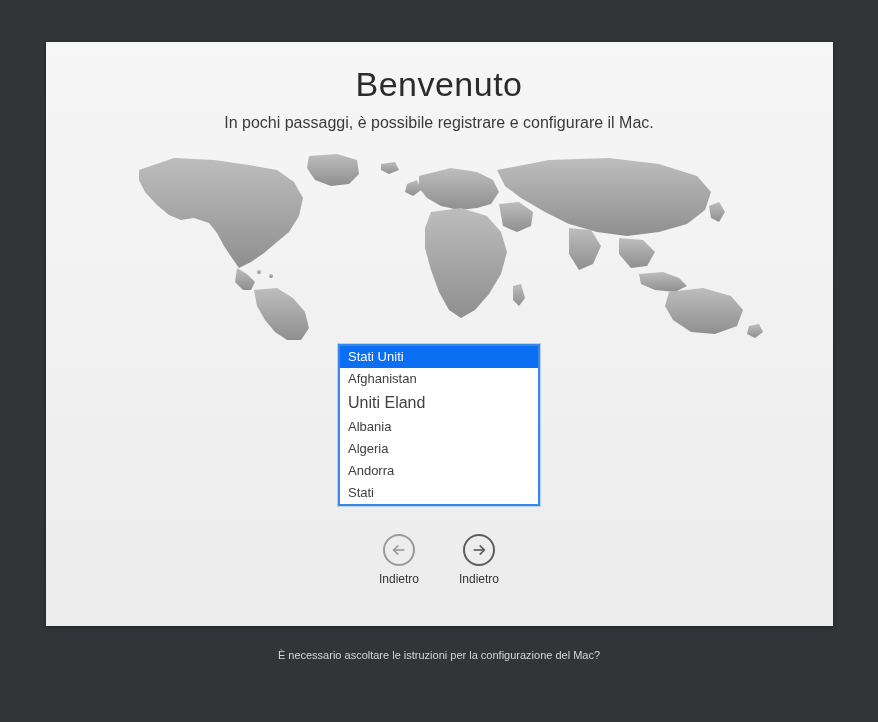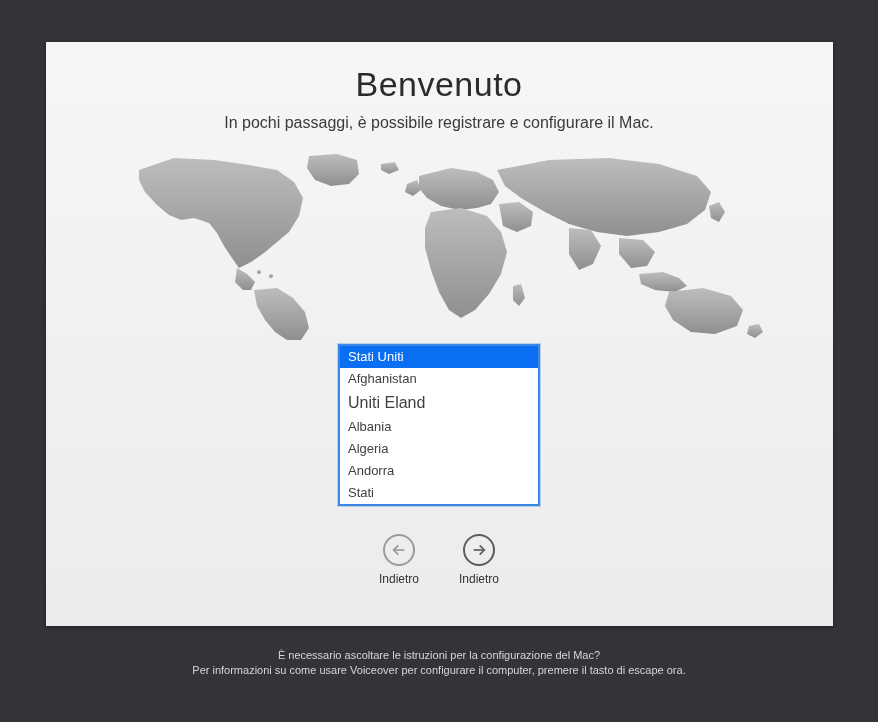--- a/index.html
+++ b/index.html
@@ -204,14 +204,13 @@
           <polyline points="13 5 20 12 13 19"></polyline>
         </svg>
       </div>
       <div class="nav-btn-label">Indietro</div>
     </div>
   </div>
 </div>
 
 <div class="footer">
   <div class="footer-line">È necessario ascoltare le istruzioni per la configurazione del Mac?</div>
-  <div class="footer-line">Per informazioni su come usare Voiceover per configurare il computer, premere il tasto di escape ora.</div>
 </div>
 
 </body></html>

